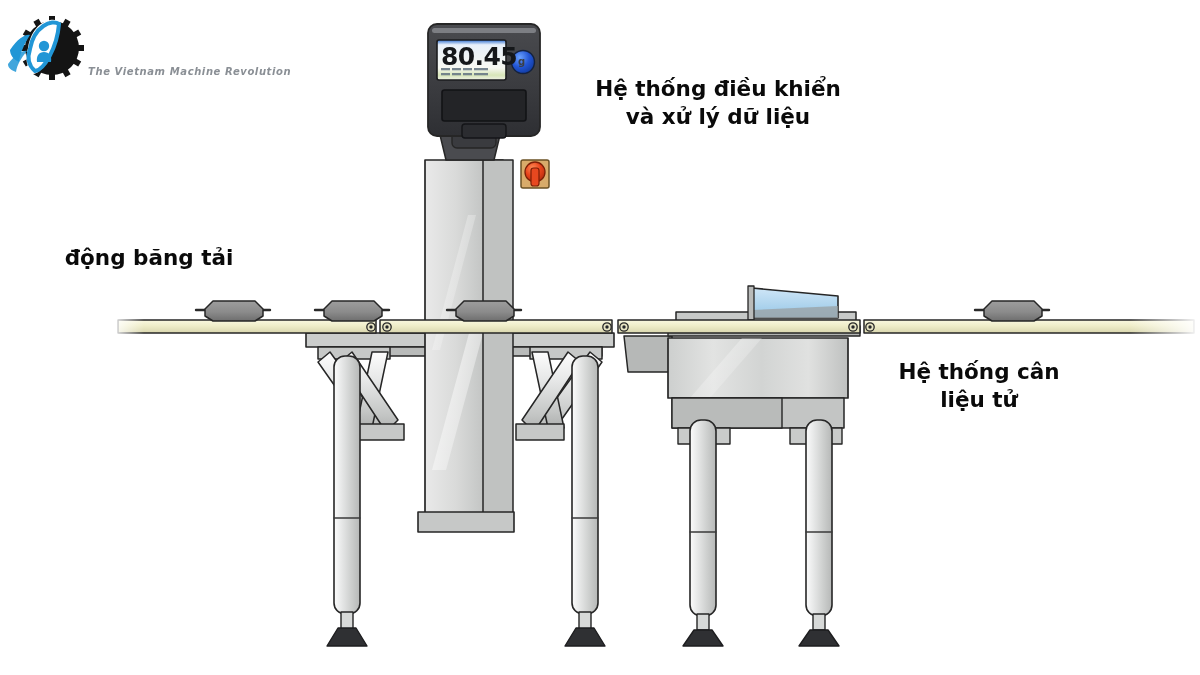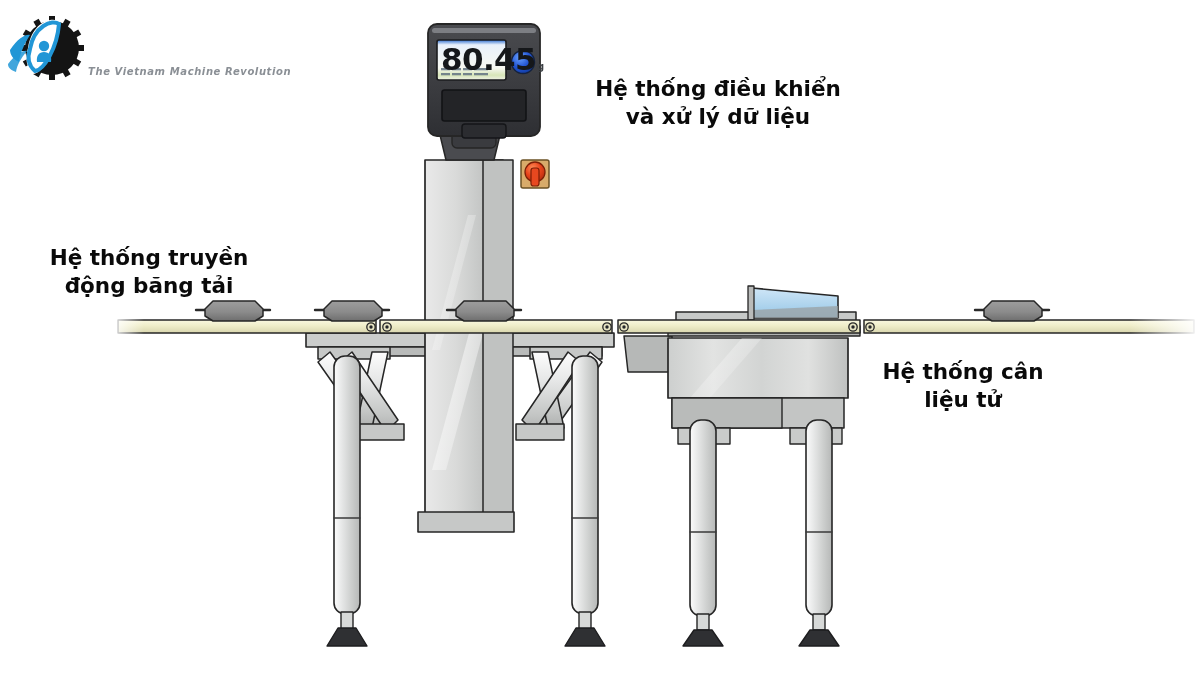--- a/index.html
+++ b/index.html
@@ -13,27 +13,27 @@
   .logo-word{position:absolute;left:78px;top:18px;font-family:"DejaVu Sans","Liberation Sans",sans-serif;
     font-size:37px;font-weight:bold;font-style:italic;color:#2196d6;letter-spacing:1px;line-height:1;}
   .logo-tag{position:absolute;left:80px;top:58px;font-family:"DejaVu Sans","Liberation Sans",sans-serif;
     font-size:10px;font-weight:bold;font-style:italic;color:#8a8f95;letter-spacing:.6px;white-space:nowrap;}
 
   
   .callout{position:absolute;color:#0a0a0a;font-weight:bold;
     font-family:"DejaVu Sans","Liberation Sans",sans-serif;font-size:21.5px;line-height:1.28;margin-top:12px;}
   #label-control{left:568px;top:63px;width:300px;text-align:center;}
   #label-drive{left:18px;top:232px;width:262px;text-align:center;}
-  #label-weigh{left:848px;top:346px;width:230px;text-align:center;}
+  #label-weigh{left:848px;top:346px;width:230px;text-align:center;padding-left:16px;}
   .callout .l2{display:block;}
 
   
   .readout{position:absolute;left:441px;top:44px;width:62px;height:30px;
     display:flex;align-items:baseline;justify-content:flex-start;}
-  .readout .num{font-family:"DejaVu Sans","Liberation Sans",sans-serif;font-size:31px;
+  .readout .num{font-family:"DejaVu Sans","Liberation Sans",sans-serif;font-size:25px;
     font-weight:600;color:#15171a;letter-spacing:-0.6px;line-height:1;}
   .readout .unit{font-family:"DejaVu Sans","Liberation Sans",sans-serif;font-size:10px;
     font-weight:bold;color:#3b3f44;margin-left:1px;line-height:1;position:relative;top:0px;}
 </style>
 </head>
 <body>
 
 <div class="stage">
 
   <svg class="diagram" viewBox="0 0 1200 675">
@@ -322,21 +322,20 @@
     </svg>
     <div class="logo-tag">The Vietnam Machine Revolution</div>
   </div>
 
   <div class="callout" id="label-control">
     <span class="l1">Hệ thống điều khiển</span>
     <span class="l2">và xử lý dữ liệu</span>
   </div>
 
   <div class="callout" id="label-drive">
-    <span class="l1">Hệ thống truyền</span>
     <span class="l2">động băng tải</span>
   </div>
 
   <div class="callout" id="label-weigh">
     <span class="l1">Hệ thống cân</span>
     <span class="l2">liệu tử</span>
   </div>
 
 </div>
 

